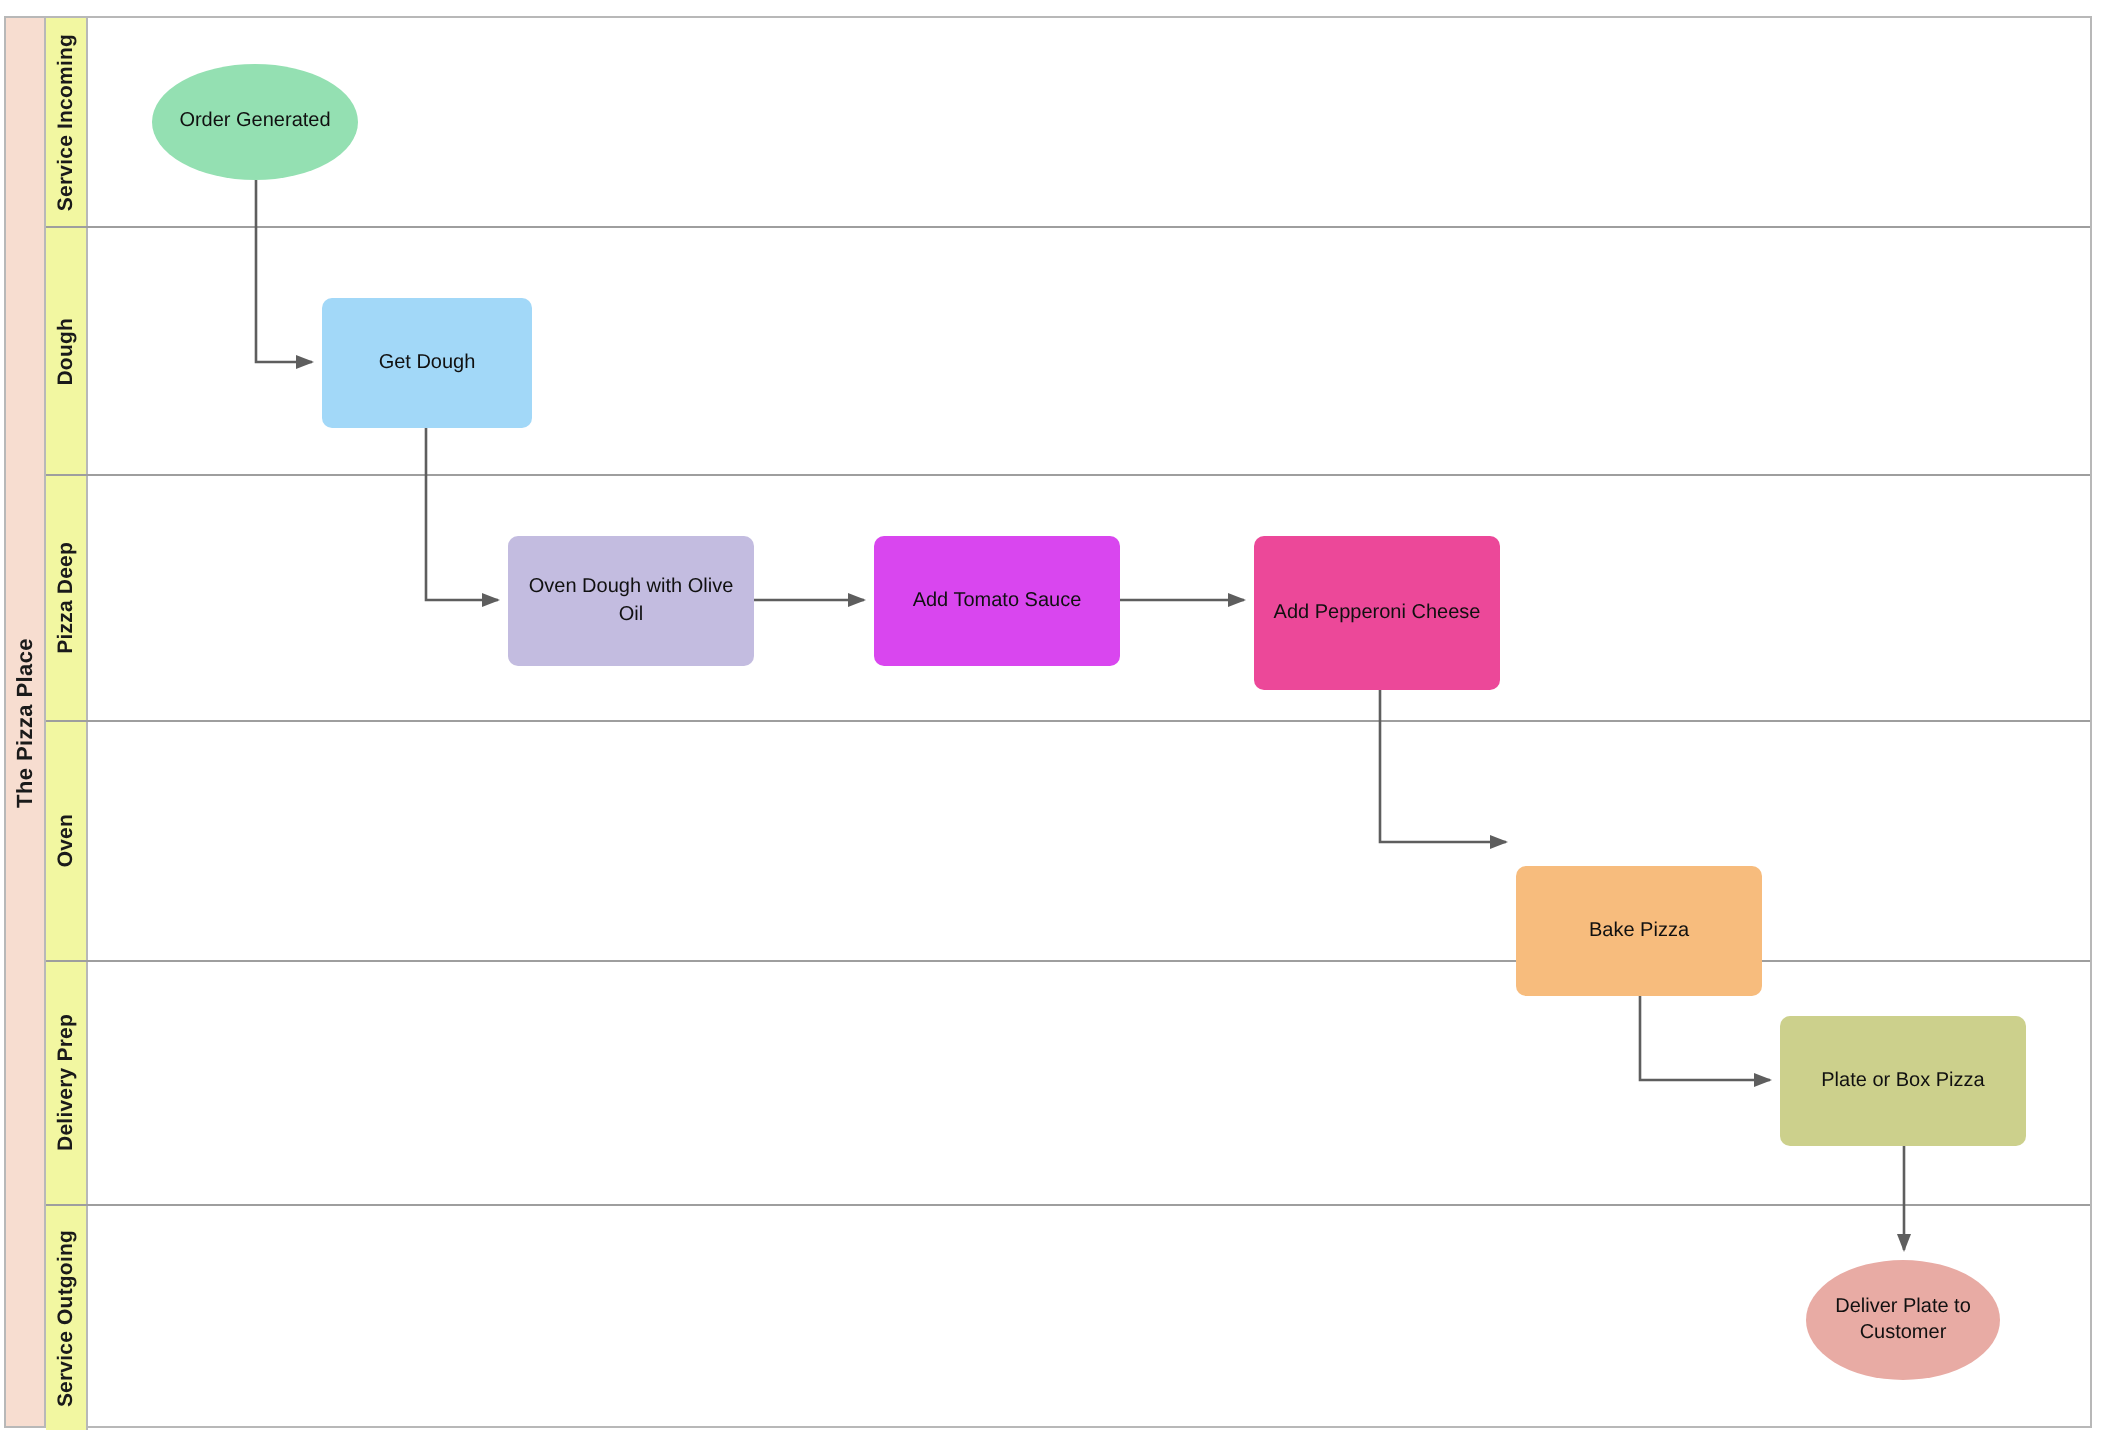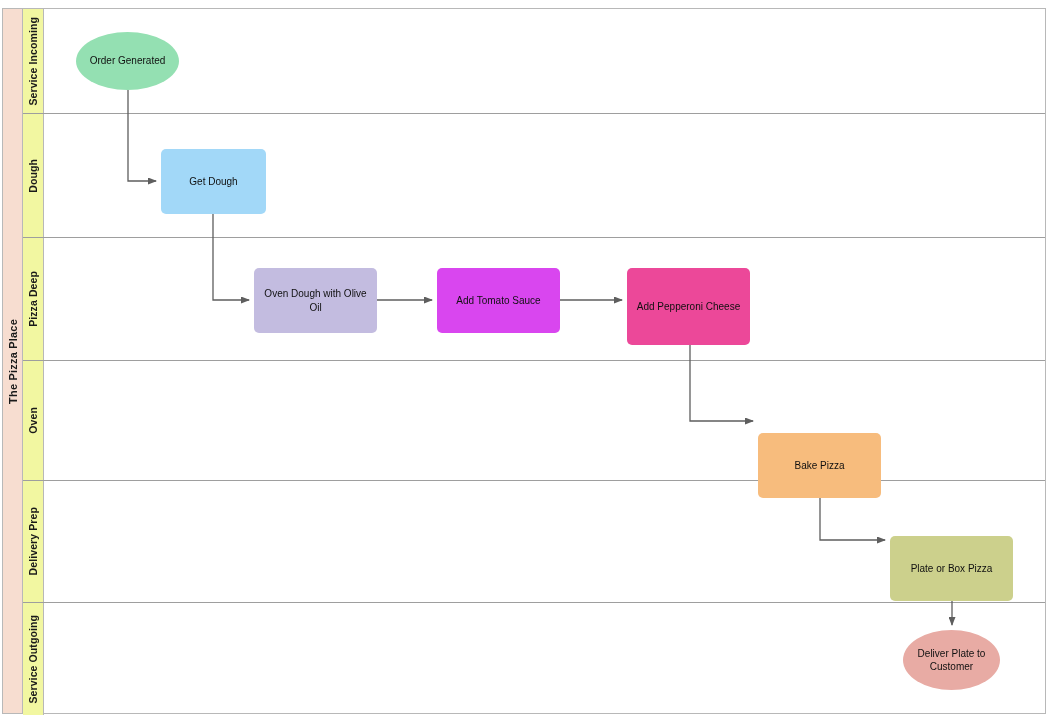--- a/index.html
+++ b/index.html
@@ -184,21 +184,21 @@
       </div>
       <div class="node rect" style="left: 437px; top: 268px; width: 123px; height: 65px; background: #d946ef;">
         <span>Add Tomato Sauce</span>
       </div>
       <div class="node rect" style="left: 627px; top: 268px; width: 123px; height: 77px; background: #ec4899;">
         <span>Add Pepperoni Cheese</span>
       </div>
       <div class="node rect" style="left: 758px; top: 389px; width: 123px; height: 65px; background: rgb(247, 188, 125); margin-top: 44px;">
         <span>Bake Pizza</span>
       </div>
-      <div class="node rect" style="left: 890px; top: 508px; width: 123px; height: 65px; background: rgb(204, 208, 140); margin-top: 28px;">
+      <div class="node rect" style="left: 890px; top: 508px; width: 123px; height: 65px; background: rgb(204, 208, 140);">
         <span>Plate or Box Pizza</span>
       </div>
       <div class="node stadium" style="left: 903px; top: 630px; width: 97px; height: 60px; background: rgb(232, 171, 164);">
         <span>Deliver Plate to Customer</span>
       </div>
     </div>
 
 </div>
 
 </body></html>

